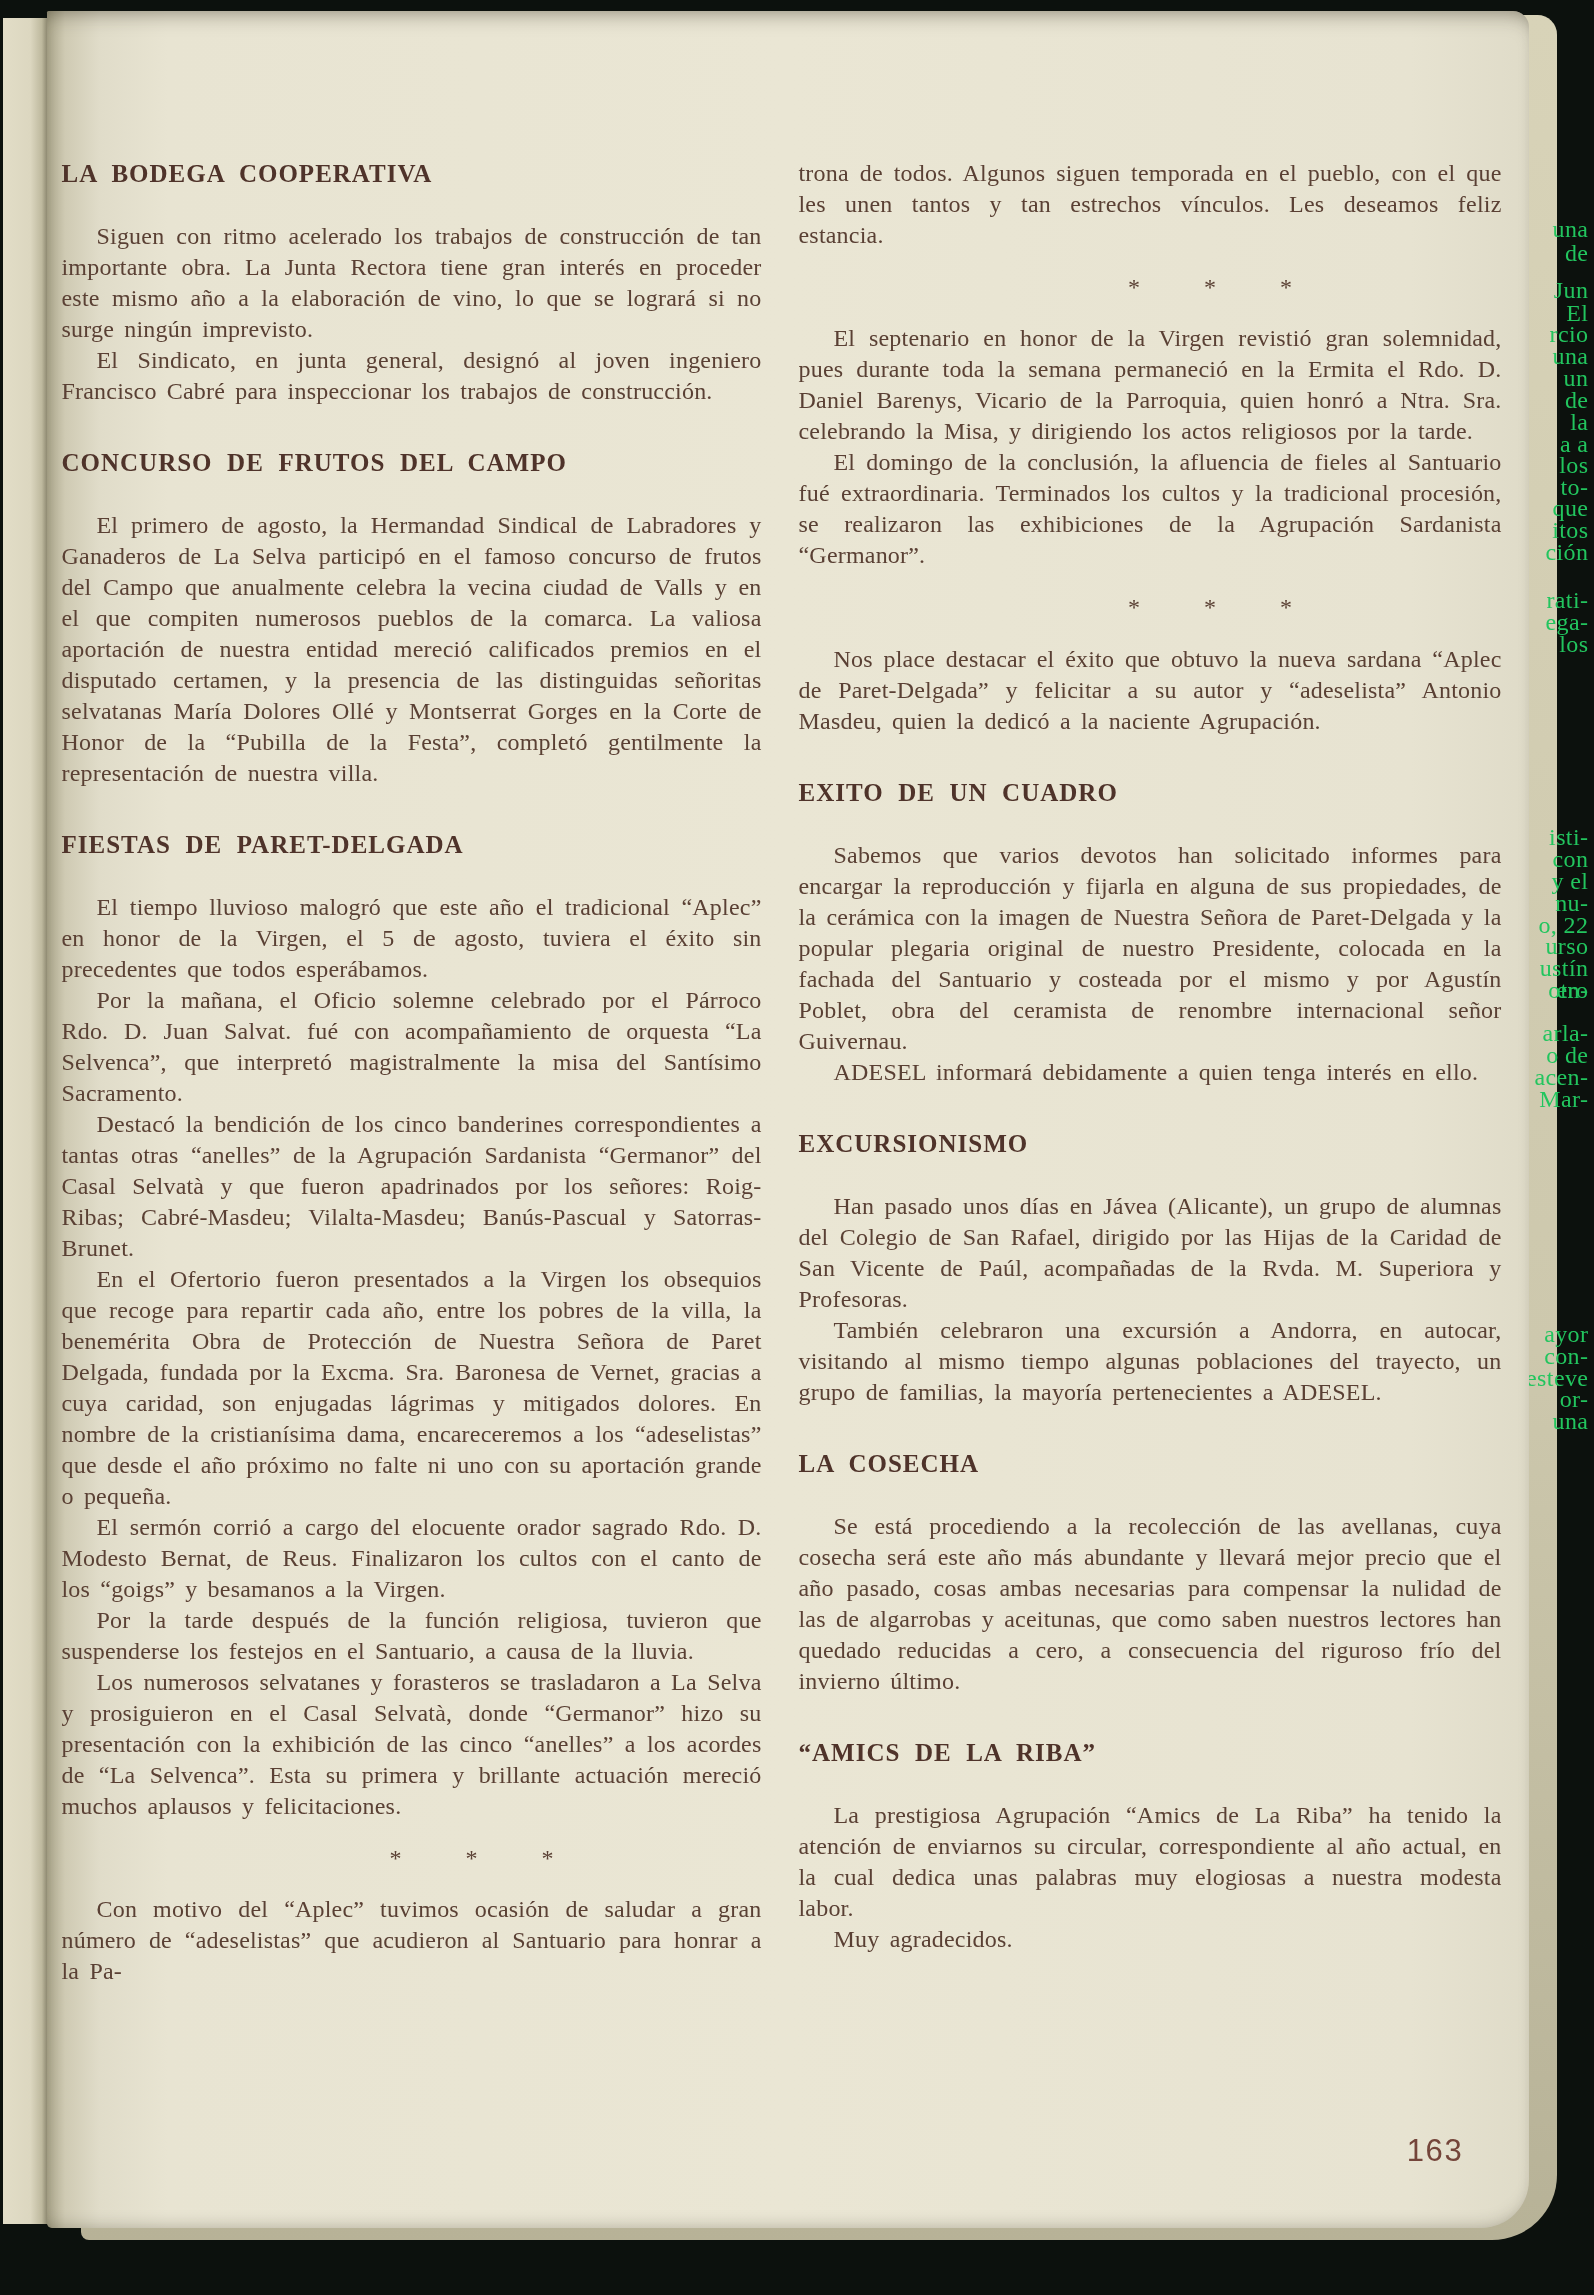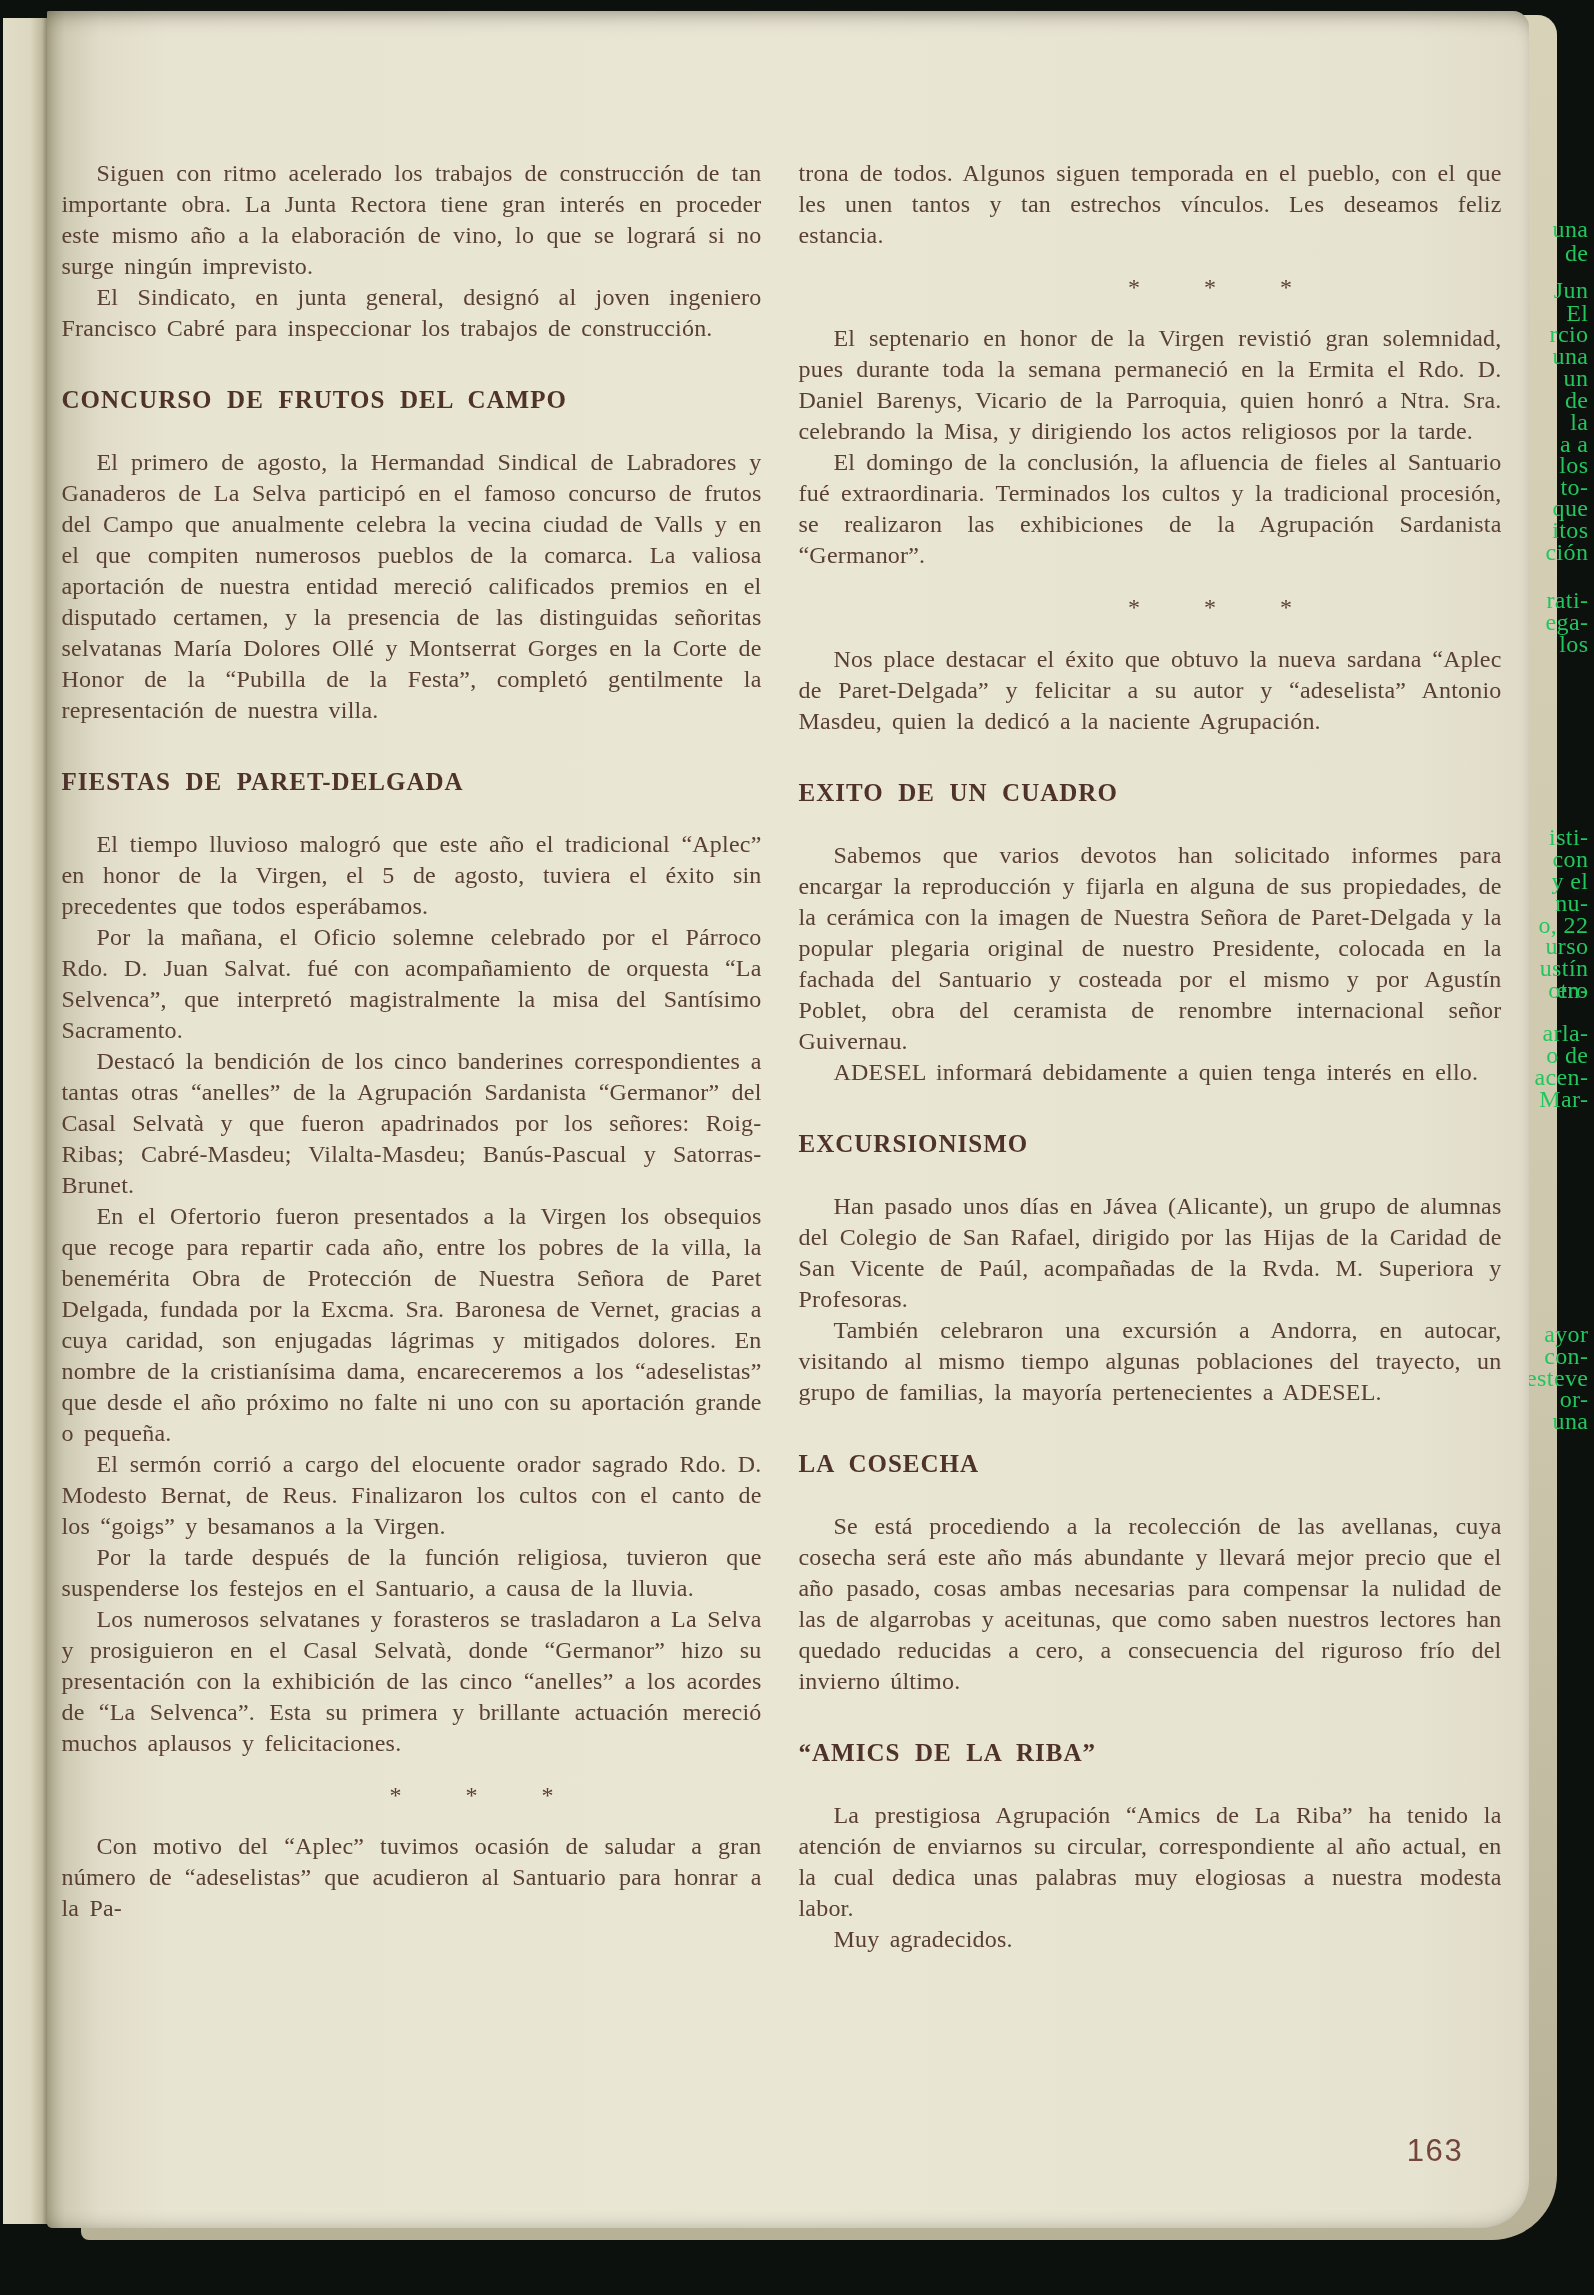--- a/index.html
+++ b/index.html
@@ -97,20 +97,21 @@
     <span class="frag" style="top: 1323px;">ayor</span>
     <span class="frag" style="top: 1345px;">con-</span>
     <span class="frag" style="top: 1367px;">esteve</span>
     <span class="frag" style="top: 1388px;">or-</span>
     <span class="frag" style="top: 1410px;">una</span>
   </div>
 
 <div class="main-page">
   <div class="columns">
     <div class="col col-left">
+        <h2>LA BODEGA COOPERATIVA</h2>
         <p>Siguen con ritmo acelerado los trabajos de construcción de tan importante obra. La Junta Rectora tiene gran interés en proceder este mismo año a la elaboración de vino, lo que se logrará si no surge ningún imprevisto.</p>
         <p>El Sindicato, en junta general, designó al joven ingeniero Francisco Cabré para inspeccionar los trabajos de construcción.</p>
         <h2>CONCURSO DE FRUTOS DEL CAMPO</h2>
         <p>El primero de agosto, la Hermandad Sindical de Labradores y Ganaderos de La Selva participó en el famoso concurso de frutos del Campo que anualmente celebra la vecina ciudad de Valls y en el que compiten numerosos pueblos de la comarca. La valiosa aportación de nuestra entidad mereció calificados premios en el disputado certamen, y la presencia de las distinguidas señoritas selvatanas María Dolores Ollé y Montserrat Gorges en la Corte de Honor de la “Pubilla de la Festa”, completó gentilmente la representación de nuestra villa.</p>
         <h2>FIESTAS DE PARET-DELGADA</h2>
         <p>El tiempo lluvioso malogró que este año el tradicional “Aplec” en honor de la Virgen, el 5 de agosto, tuviera el éxito sin precedentes que todos esperábamos.</p>
         <p>Por la mañana, el Oficio solemne celebrado por el Párroco Rdo. D. Juan Salvat. fué con acompañamiento de orquesta “La Selvenca”, que interpretó magistralmente la misa del Santísimo Sacramento.</p>
         <p>Destacó la bendición de los cinco banderines correspondientes a tantas otras “anelles” de la Agrupación Sardanista “Germanor” del Casal Selvatà y que fueron apadrinados por los señores: Roig-Ribas; Cabré-Masdeu; Vilalta-Masdeu; Banús-Pascual y Satorras-Brunet.</p>
         <p>En el Ofertorio fueron presentados a la Virgen los obsequios que recoge para repartir cada año, entre los pobres de la villa, la benemérita Obra de Protección de Nuestra Señora de Paret Delgada, fundada por la Excma. Sra. Baronesa de Vernet, gracias a cuya caridad, son enjugadas lágrimas y mitigados dolores. En nombre de la cristianísima dama, encareceremos a los “adeselistas” que desde el año próximo no falte ni uno con su aportación grande o pequeña.</p>
         <p>El sermón corrió a cargo del elocuente orador sagrado Rdo. D. Modesto Bernat, de Reus. Finalizaron los cultos con el canto de los “goigs” y besamanos a la Virgen.</p>

